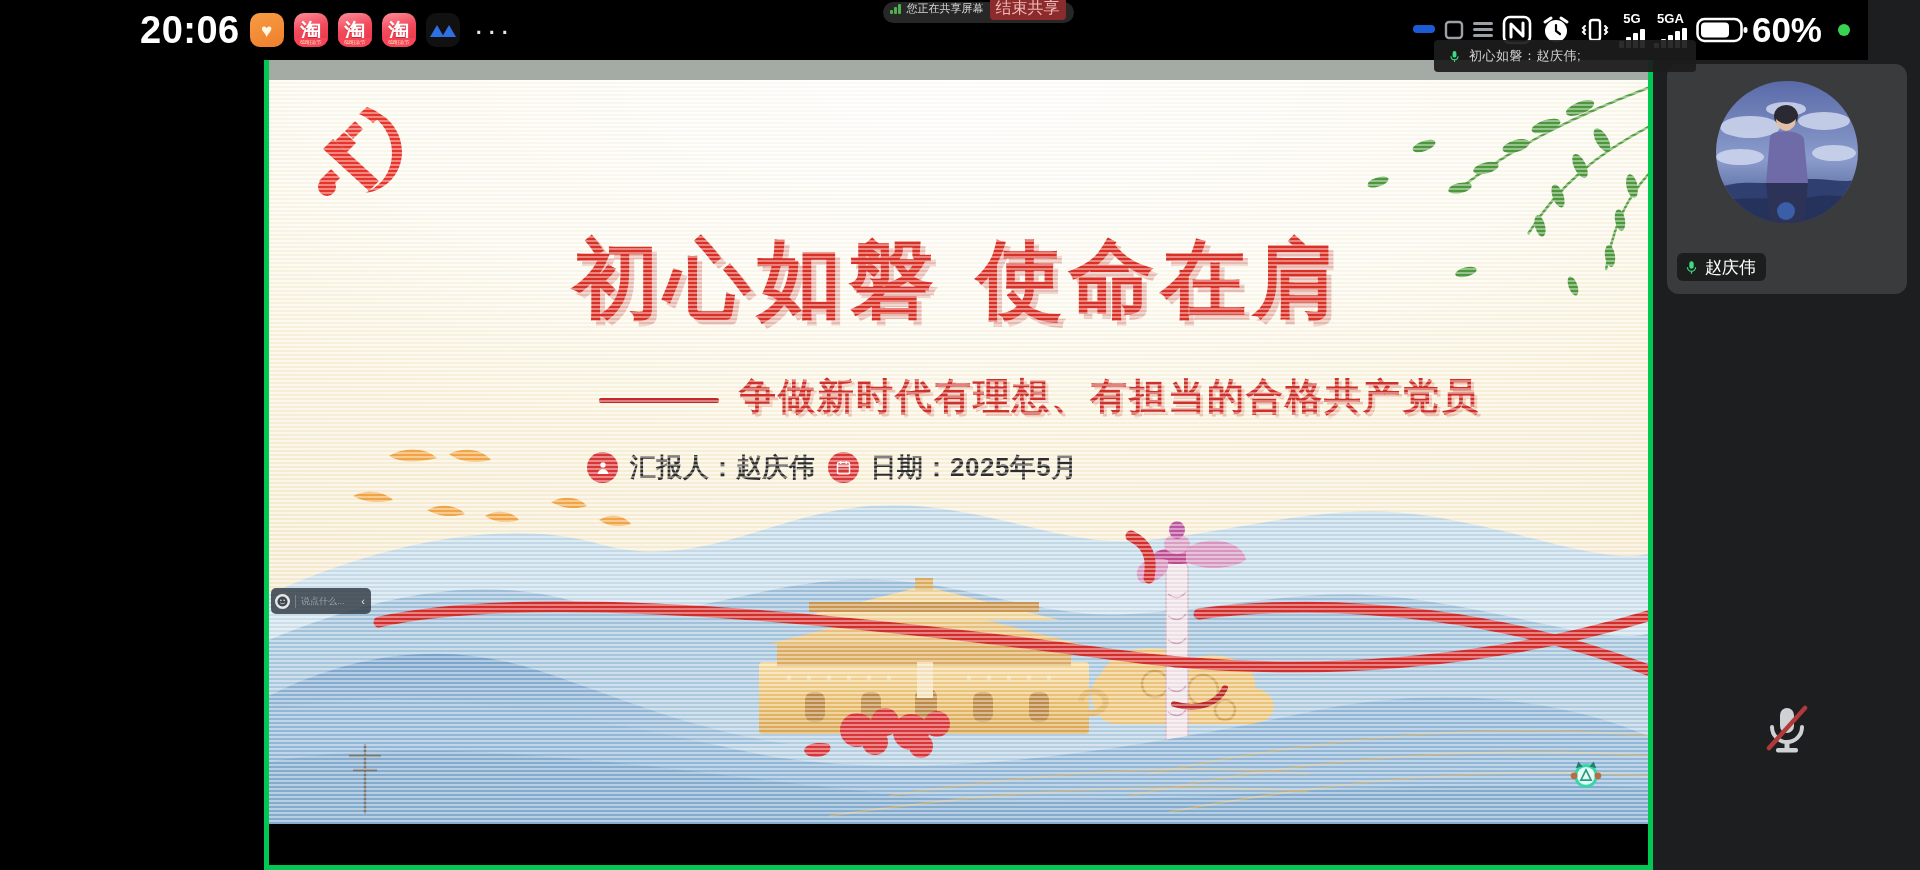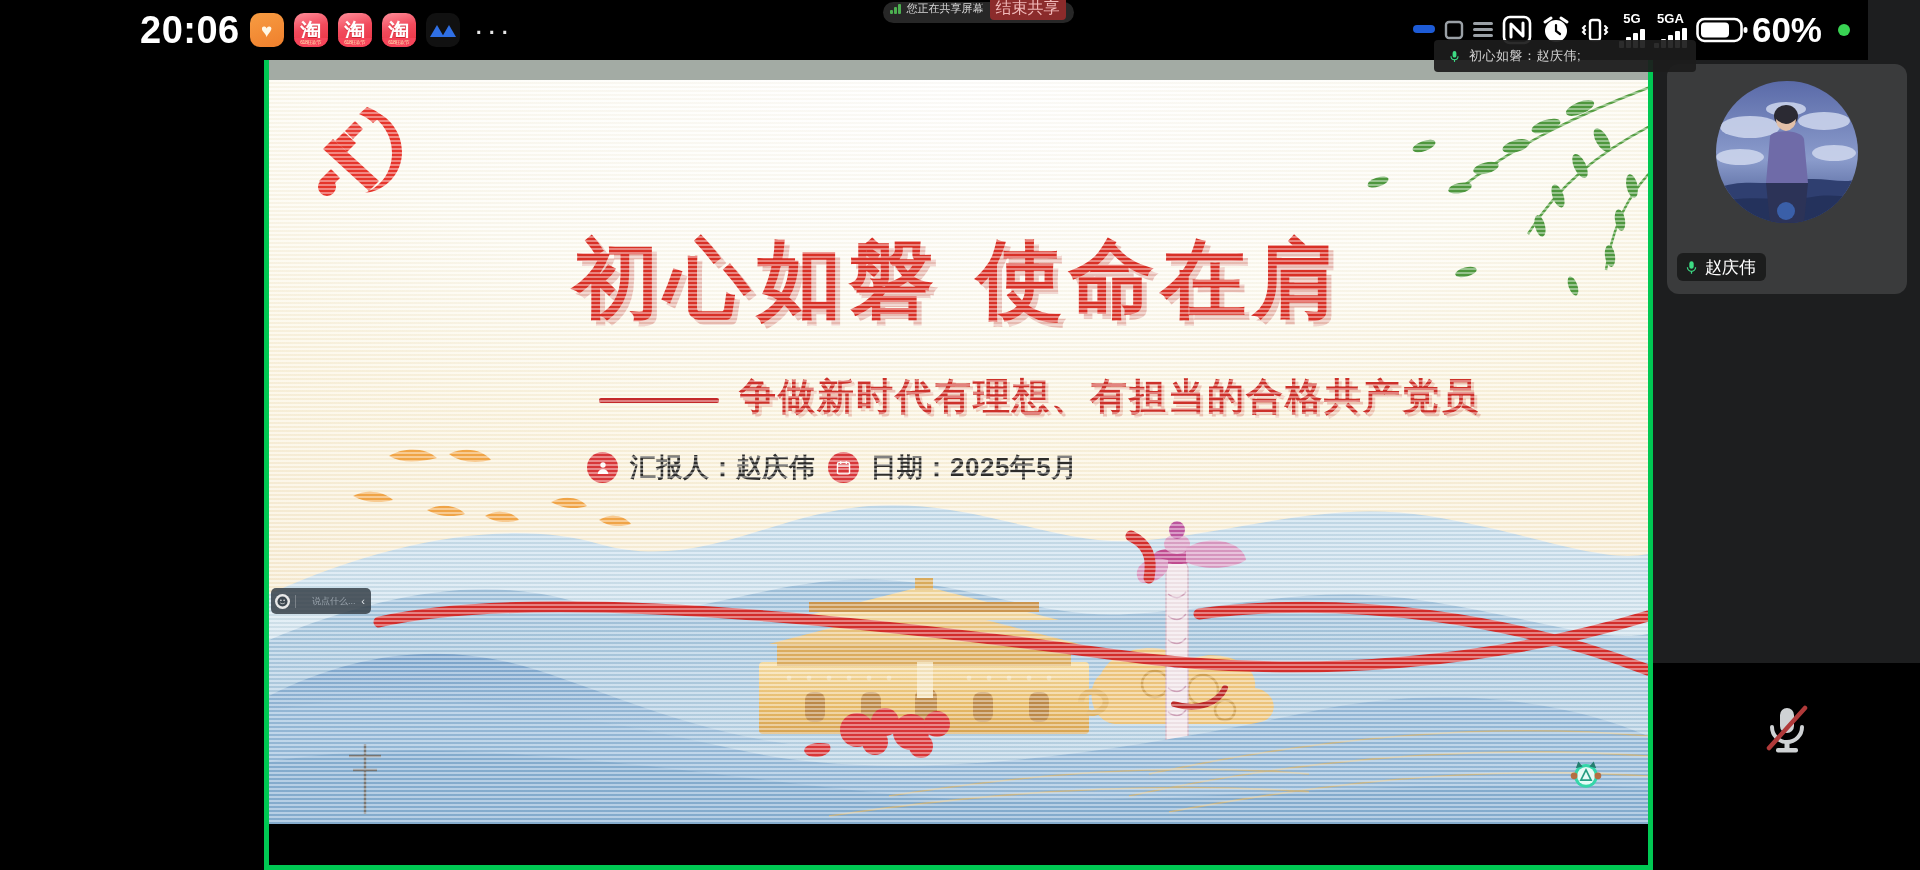--- a/index.html
+++ b/index.html
@@ -104,28 +104,28 @@
   
   .scenery { position: absolute; left: 0; bottom: 0; width: 100%; height: 380px; }
 
   
   .chatbar {
     position: absolute; left: 2px; top: 508px; width: 100px; height: 26px; z-index: 30;
     background: rgba(48,57,66,.82); border-radius: 5px;
     display: flex; align-items: center; gap: 5px; padding: 0 4px;
   }
   .chatbar .emoji { width: 15px; height: 15px; border-radius: 50%; background: #e9e9e9; display:flex;align-items:center;justify-content:center; }
-  .chatbar .ph { color: #9aa4ad; font-size: 9px; flex: 1; border-left: 1px solid rgba(255,255,255,.25); padding-left: 16px; white-space: nowrap; overflow: hidden; }
+  .chatbar .ph { color: #9aa4ad; font-size: 9px; flex: 1; border-left: 1px solid rgba(255,255,255,.25); padding-left: 5px; white-space: nowrap; overflow: hidden; }
   .chatbar .arrow { color: #dfe4e8; font-size: 11px; padding-right: 2px; }
 
   
   .catmark { position: absolute; right: 45px; bottom: 32px; width: 34px; height: 34px; z-index: 25; opacity: .95; }
 
   
-  .rail { position: absolute; right: 0; top: 0; width: 267px; height: 663px; background: #1d1e1f; z-index: 40; }
+  .rail { position: absolute; right: 0; top: 0; width: 267px; height: 870px; background: #1d1e1f; z-index: 40; }
   .tile {
     position: absolute; left: 14px; top: 64px; width: 240px; height: 230px;
     background: #3a3b3c; border-radius: 12px;
   }
   .avatar {
     position: absolute; left: 50%; top: 17px; transform: translateX(-50%);
     width: 142px; height: 142px; border-radius: 50%; overflow: hidden;
   }
   .namechip {
     position: absolute; left: 10px; bottom: 13px; height: 28px;

